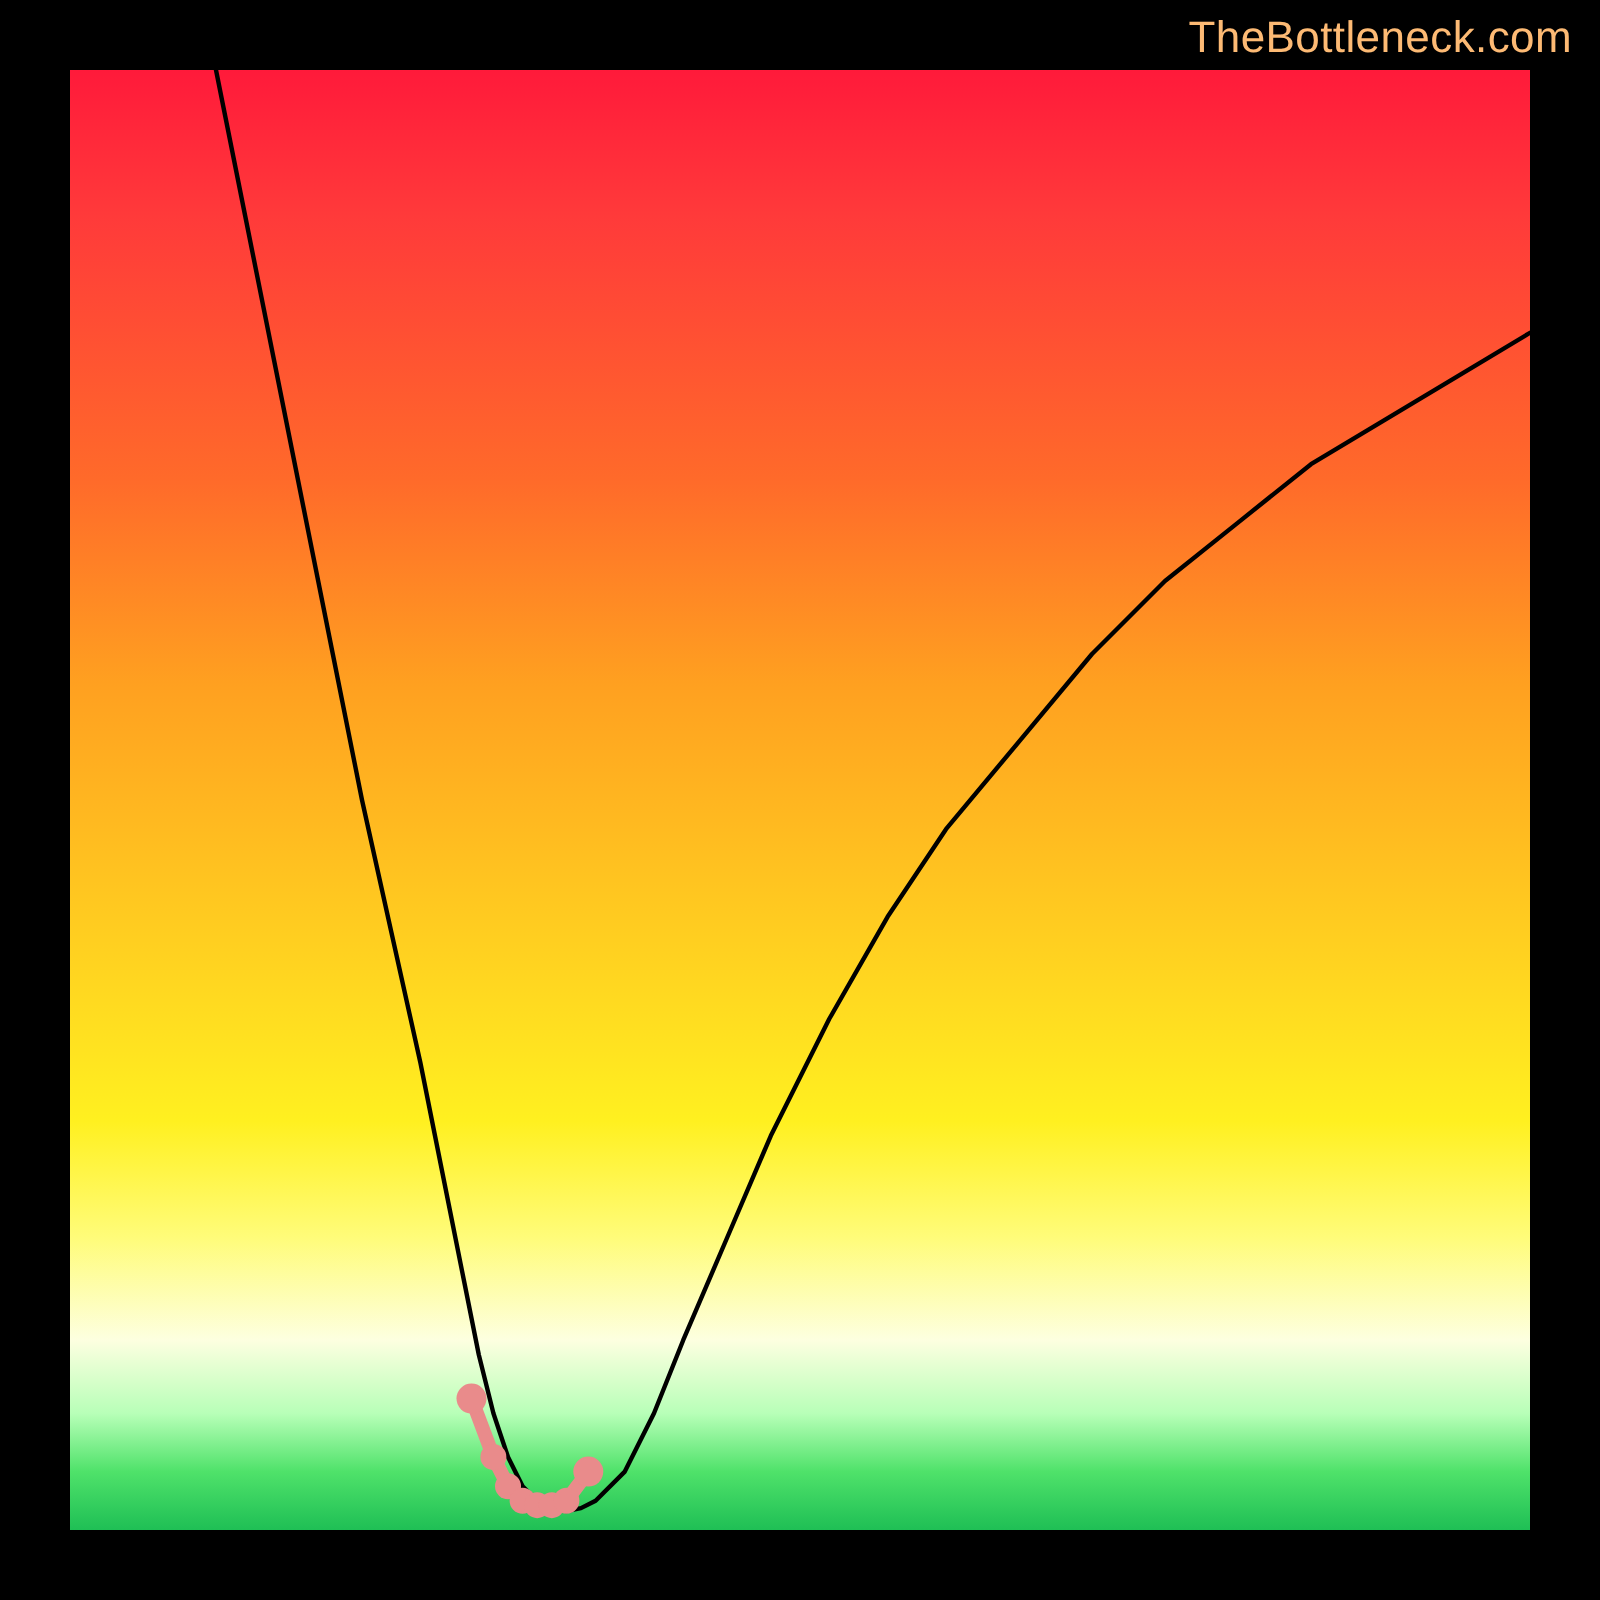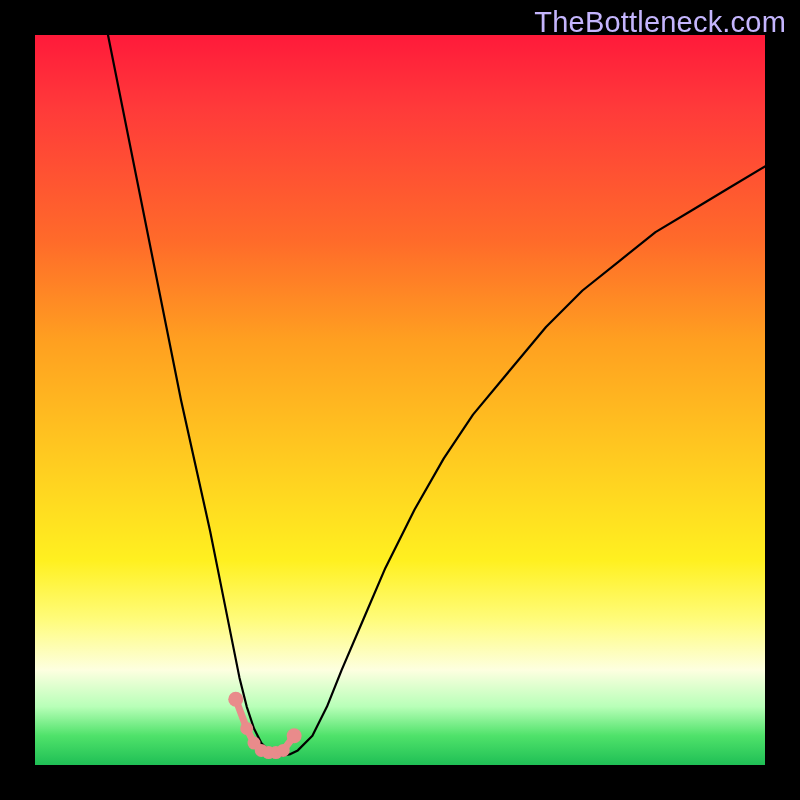--- a/index.html
+++ b/index.html
@@ -50,22 +50,22 @@
     left: 0;
     top: 0;
     width: 730px;
     height: 730px;
     pointer-events: none;
   }
   .watermark {
     position: absolute;
     top: 6px;
     right: 14px;
-    color: #c4b5fd;
-    font-size: 29px;
+    color: #fdba74;
+    font-size: 22px;
     font-weight: 500;
     letter-spacing: 0.2px;
     user-select: none;
   }
 </style>
 </head>
 <body>
 
 <div class="stage">
 

